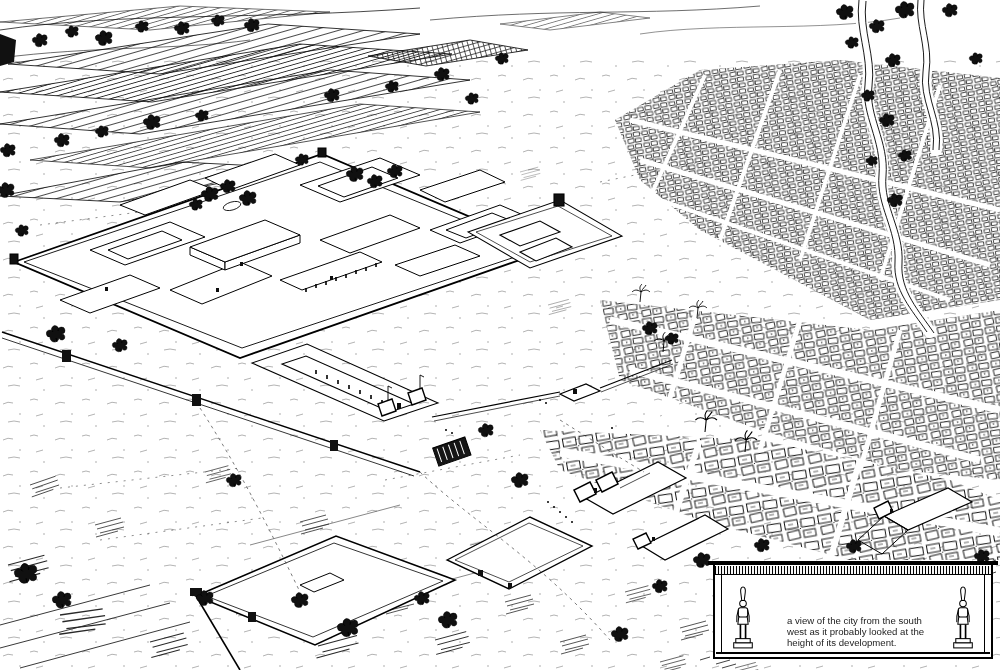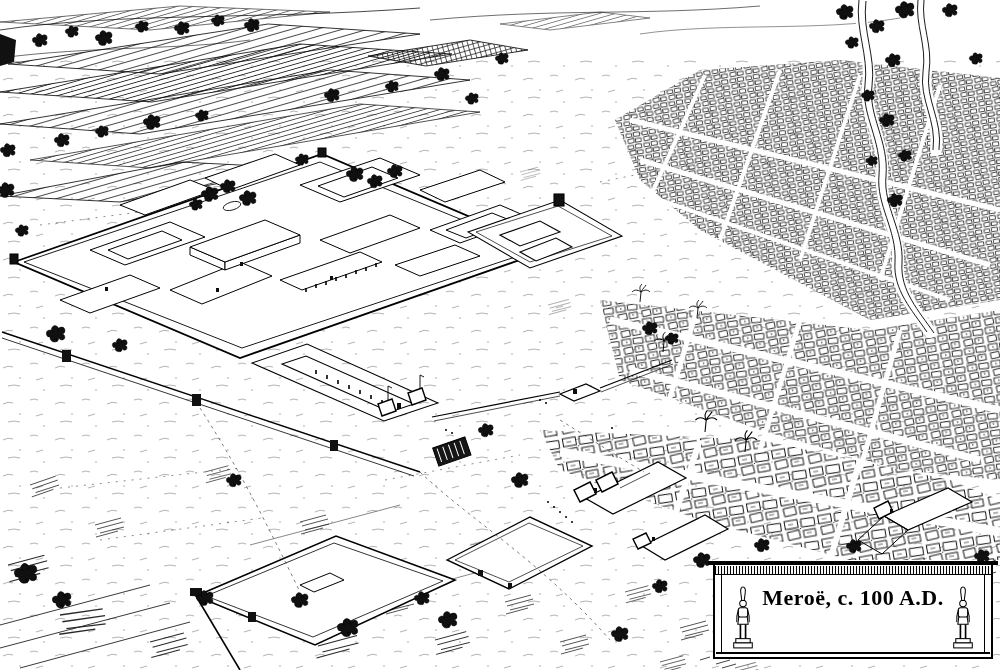--- a/index.html
+++ b/index.html
@@ -436,16 +436,20 @@
       <rect x="-7" y="52" width="14" height="4"></rect>
       <path d="M-2.5,52 V38 M2.5,52 V38" stroke-width="1.6"></path>
       <path d="M-5,38 h10 l-1,-8 h-8 z"></path>
       <rect x="-4.5" y="22" width="9" height="9" rx="2"></rect>
       <path d="M-4.5,24 q-2,6 -1.5,12 M4.5,24 q2,6 1.5,12" fill="none"></path>
       <circle cx="0" cy="18" r="3.2"></circle>
       <path d="M0,2 c1.8,0 2.6,2.2 2.2,5 l-1,8 h-2.4 l-1,-8 c-0.4,-2.8 0.4,-5 2.2,-5 z"></path>
     </g>
   </svg>
 
-  <div class="cap-title">Meroë, c. 100 A.D.</div>
+  <div class="cap-desc">
+    <div>a view of the city from the south</div>
+    <div>west as it probably looked at the</div>
+    <div>height of its development.</div>
+  </div>
 </div>
 
 </div>
 
 </body></html>

